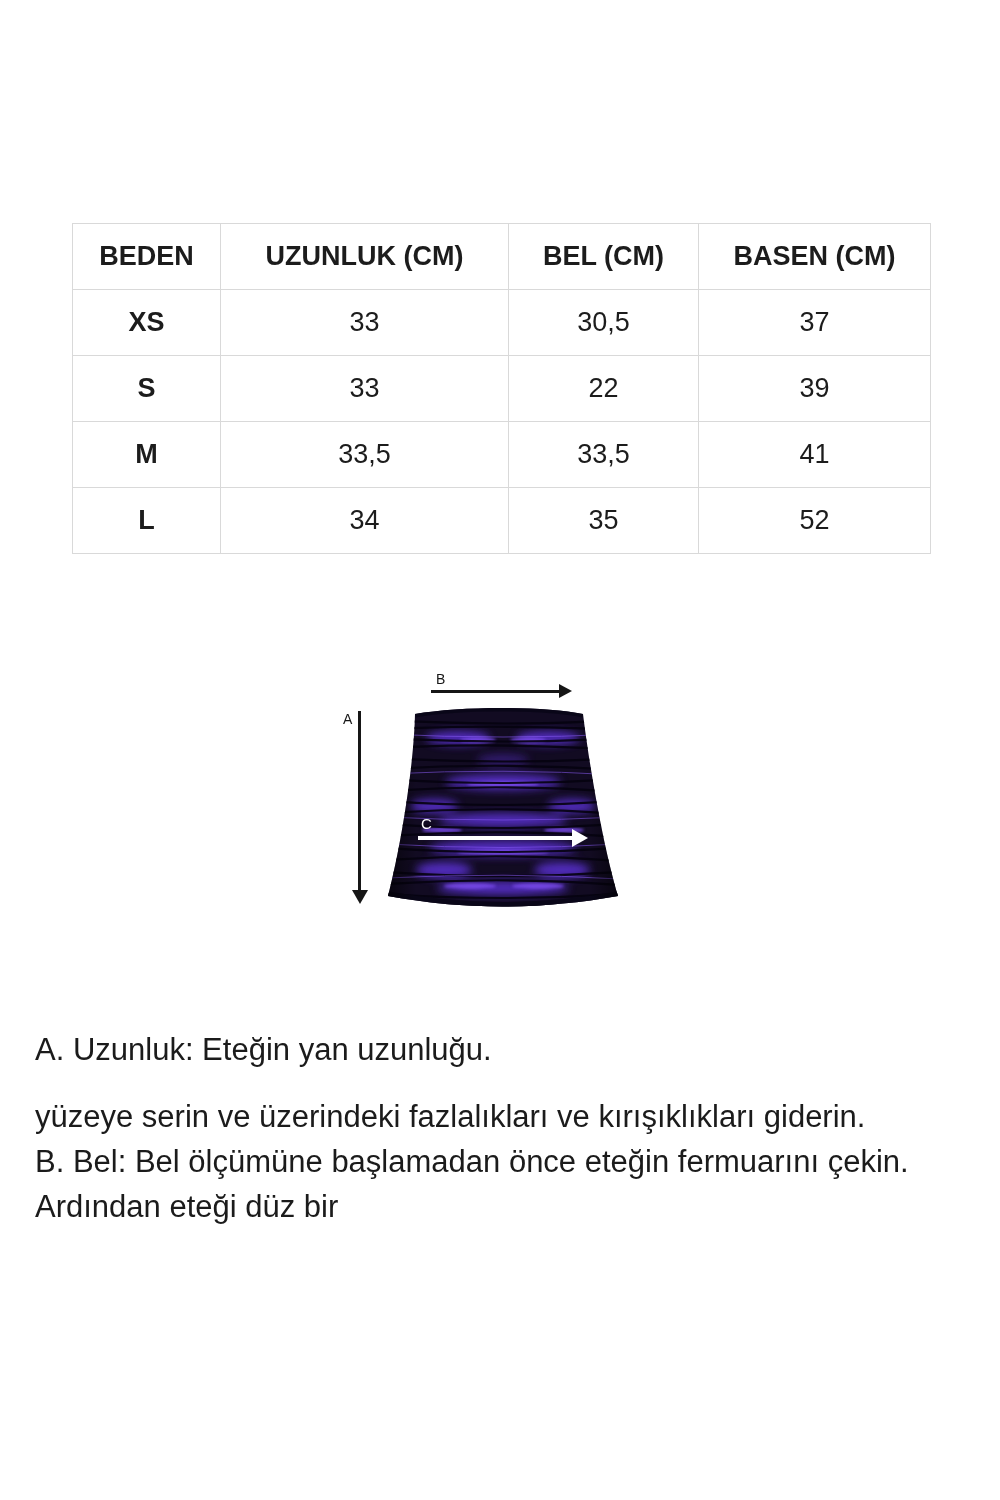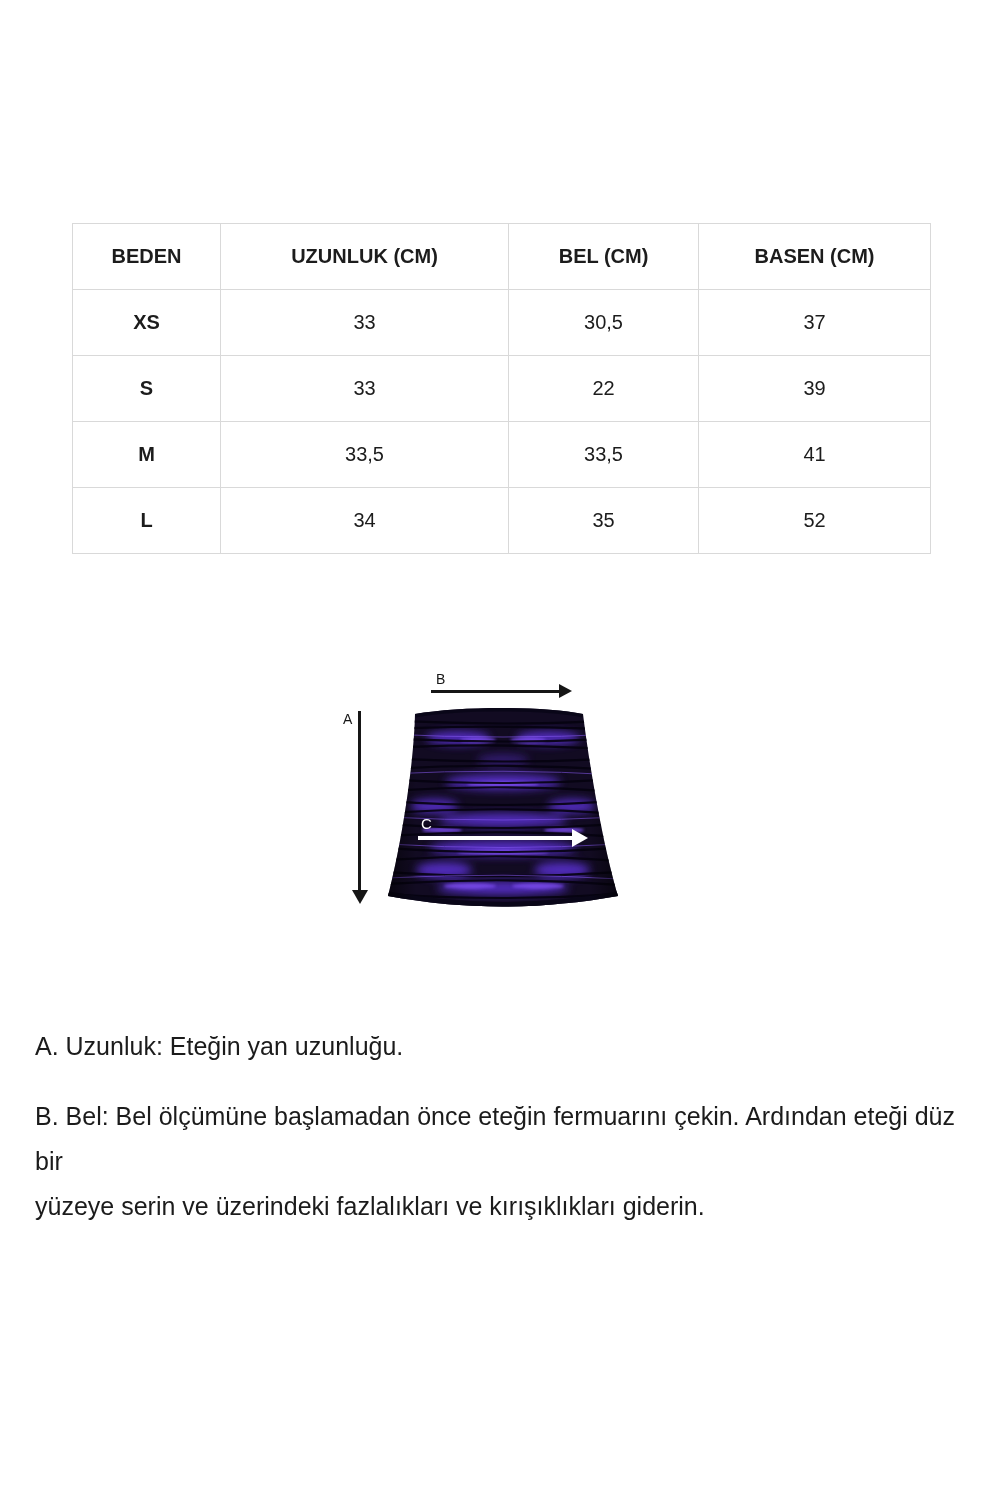--- a/index.html
+++ b/index.html
@@ -14,21 +14,21 @@
   
   table.size-table {
     position: absolute; left: 72px; top: 223px;
     width: 858px; border-collapse: collapse; table-layout: fixed;
     background: #ffffff;
   }
   table.size-table th, table.size-table td {
     border: 1px solid #d9d9d9;
     text-align: center; vertical-align: middle;
     height: 65px;
-    font-size: 20px;
+    font-size: 27px;
     color: #1c1c1c;
     padding: 0;
   }
   table.size-table th { font-weight: bold; }
   table.size-table td.size-cell { font-weight: bold; }
 
   
   .fig { position: absolute; }
   .skirt-wrap { left: 386px; top: 702px; width: 234px; height: 208px; z-index: 1; }
   .skirt-wrap svg { display: block; width: 234px; height: 208px; }
@@ -51,21 +51,21 @@
   .head-b { position: absolute; left: 559px; top: 684px; width: 0; height: 0;
             border-top: 7px solid transparent; border-bottom: 7px solid transparent;
             border-left: 13px solid #161616; z-index: 2; }
 
   .line-c { position: absolute; left: 418px; top: 836px; width: 154px; height: 4px; background: #ffffff; z-index: 4; }
   .head-c { position: absolute; left: 572px; top: 829px; width: 0; height: 0;
             border-top: 9px solid transparent; border-bottom: 9px solid transparent;
             border-left: 16px solid #ffffff; z-index: 4; }
 
   
-  .note { position: absolute; left: 35px; width: 945px; font-size: 25px; color: #1b1b1b; }
+  .note { position: absolute; left: 35px; width: 945px; font-size: 31px; color: #1b1b1b; }
   .note-a { top: 1032px; }
   .note-b { top: 1094px; line-height: 45px; }
   .note-b div { display: block; }
   .note-c { top: 1204px; }
 </style>
 </head>
 <body>
 
 <div class="page">
 
@@ -203,17 +203,17 @@
   <div class="arrow-label label-b">B</div>
   <div class="line-b"></div>
   <div class="head-b"></div>
 
   <div class="arrow-label label-c">C</div>
   <div class="line-c"></div>
   <div class="head-c"></div>
 
   <div class="note note-a">A. Uzunluk: Eteğin yan uzunluğu.</div>
   <div class="note note-b">
+    <div>yüzeye serin ve üzerindeki fazlalıkları ve kırışıklıkları giderin.</div>
     <div>B. Bel: Bel ölçümüne başlamadan önce eteğin fermuarını çekin. Ardından eteği düz bir</div>
-    <div>yüzeye serin ve üzerindeki fazlalıkları ve kırışıklıkları giderin.</div>
   </div>
 
 </div>
 
 </body></html>

